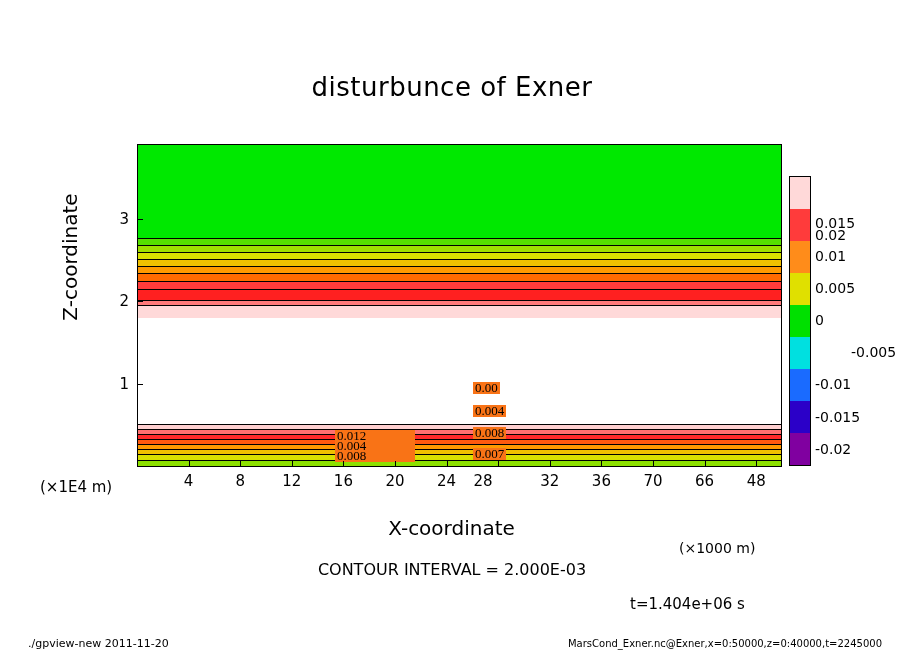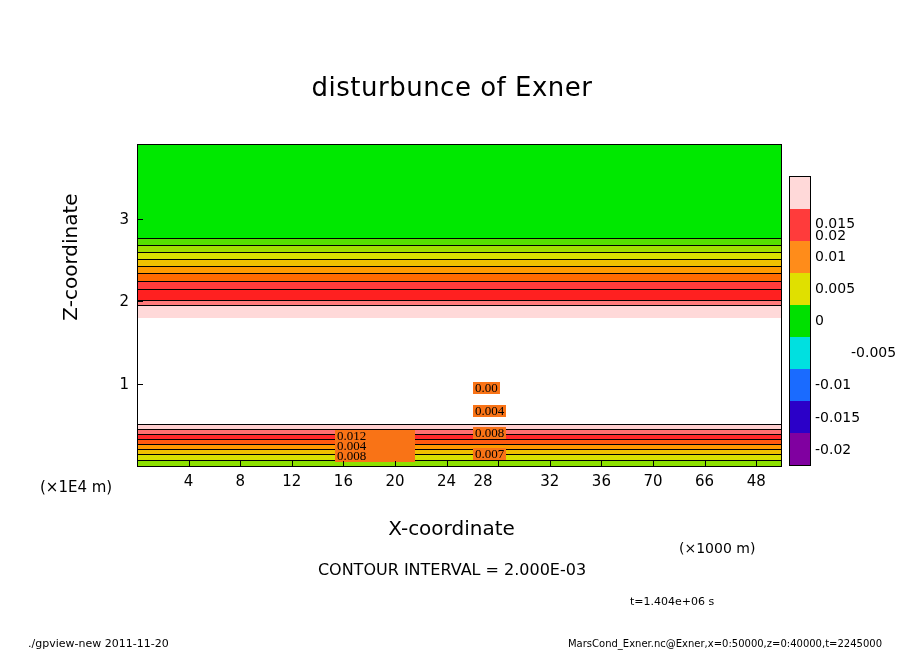--- a/index.html
+++ b/index.html
@@ -119,21 +119,21 @@
   
   #contour-interval {
     position: absolute;
     left: 0; top: 560px; width: 904px;
     text-align: center;
     font-size: 16px;
   }
   #time-stamp {
     position: absolute;
     left: 630px; top: 595px;
-    font-size: 11px;
+    font-size: 15px;
   }
   #footer-left {
     position: absolute;
     left: 28px; top: 637px;
     font-size: 11px;
   }
   #footer-right {
     position: absolute;
     right: 22px; top: 638px;
     font-size: 10px;

